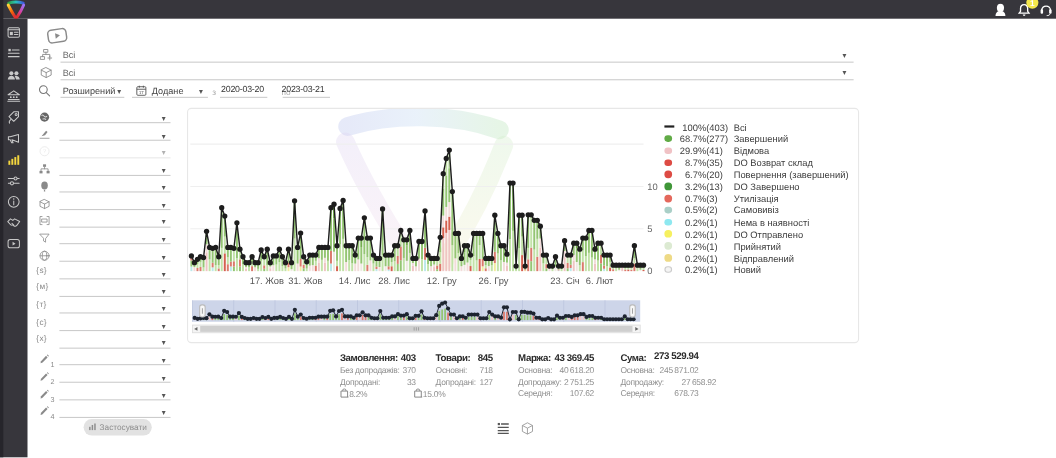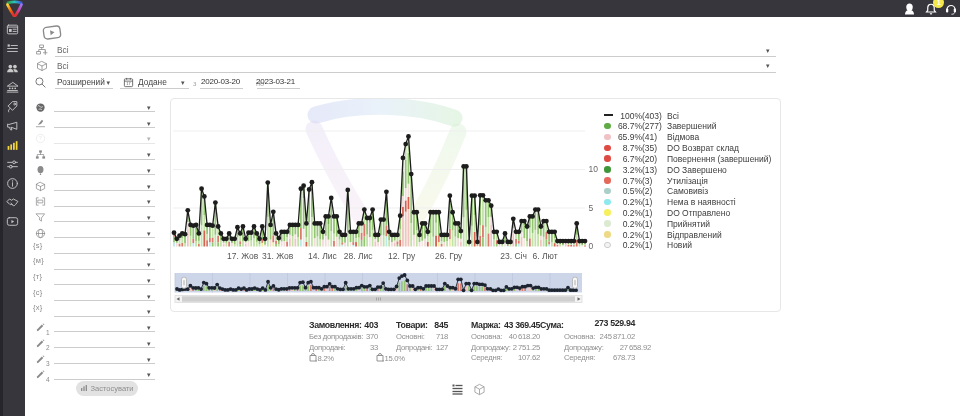--- a/index.html
+++ b/index.html
@@ -1206,21 +1206,21 @@
       <rect x="11.0" y="197.3" width="393.0" height="5.4" fill="#cfcfcf"></rect>
       <path d="M 8.5 198.3 l -3 1.7 l 3 1.7 z" fill="#666"></path>
       <path d="M 406.5 198.3 l 3 1.7 l -3 1.7 z" fill="#666"></path>
       <line x1="205.5" y1="198.5" x2="205.5" y2="201.5" stroke="#9a9a9a" stroke-width="0.8"></line>
       <line x1="207.5" y1="198.5" x2="207.5" y2="201.5" stroke="#9a9a9a" stroke-width="0.8"></line>
       <line x1="209.5" y1="198.5" x2="209.5" y2="201.5" stroke="#9a9a9a" stroke-width="0.8"></line>
 </svg>
 </div>
 <div class="lrow" style="top:110.6px"><span class="lmark"><span style="display:inline-block;width:9px;height:2.4px;background:#222;vertical-align:2.4px"></span></span><span class="lpct">100%</span><span class="lcnt">(403)</span><span class="llab">Всі</span></div>
 <div class="lrow" style="top:121.4px"><span class="lmark"><span style="display:inline-block;width:6.6px;height:6.6px;border-radius:50%;background:#61ab46;"></span></span><span class="lpct">68.7%</span><span class="lcnt">(277)</span><span class="llab">Завершений</span></div>
-<div class="lrow" style="top:132.2px"><span class="lmark"><span style="display:inline-block;width:6.6px;height:6.6px;border-radius:50%;background:#f0c2c5;"></span></span><span class="lpct">65.9%</span><span class="lcnt">(41)</span><span class="llab">Відмова</span></div>
+<div class="lrow" style="top:132.2px"><span class="lmark"><span style="display:inline-block;width:6.6px;height:6.6px;border-radius:50%;background:#f0c2c5;"></span></span><span class="lpct">29.9%</span><span class="lcnt">(41)</span><span class="llab">Відмова</span></div>
 <div class="lrow" style="top:143.1px"><span class="lmark"><span style="display:inline-block;width:6.6px;height:6.6px;border-radius:50%;background:#dd4b44;"></span></span><span class="lpct">8.7%</span><span class="lcnt">(35)</span><span class="llab">DO Возврат склад</span></div>
 <div class="lrow" style="top:153.9px"><span class="lmark"><span style="display:inline-block;width:6.6px;height:6.6px;border-radius:50%;background:#dd4b44;"></span></span><span class="lpct">6.7%</span><span class="lcnt">(20)</span><span class="llab">Повернення (завершений)</span></div>
 <div class="lrow" style="top:164.7px"><span class="lmark"><span style="display:inline-block;width:6.6px;height:6.6px;border-radius:50%;background:#3f9638;"></span></span><span class="lpct">3.2%</span><span class="lcnt">(13)</span><span class="llab">DO Завершено</span></div>
 <div class="lrow" style="top:175.5px"><span class="lmark"><span style="display:inline-block;width:6.6px;height:6.6px;border-radius:50%;background:#e4685c;"></span></span><span class="lpct">0.7%</span><span class="lcnt">(3)</span><span class="llab">Утилізація</span></div>
 <div class="lrow" style="top:186.3px"><span class="lmark"><span style="display:inline-block;width:6.6px;height:6.6px;border-radius:50%;background:#aacfc7;"></span></span><span class="lpct">0.5%</span><span class="lcnt">(2)</span><span class="llab">Самовивіз</span></div>
 <div class="lrow" style="top:197.2px"><span class="lmark"><span style="display:inline-block;width:6.6px;height:6.6px;border-radius:50%;background:#8ee8f0;"></span></span><span class="lpct">0.2%</span><span class="lcnt">(1)</span><span class="llab">Нема в наявності</span></div>
 <div class="lrow" style="top:208.0px"><span class="lmark"><span style="display:inline-block;width:6.6px;height:6.6px;border-radius:50%;background:#f6f05f;"></span></span><span class="lpct">0.2%</span><span class="lcnt">(1)</span><span class="llab">DO Отправлено</span></div>
 <div class="lrow" style="top:218.8px"><span class="lmark"><span style="display:inline-block;width:6.6px;height:6.6px;border-radius:50%;background:#dcead2;"></span></span><span class="lpct">0.2%</span><span class="lcnt">(1)</span><span class="llab">Прийнятий</span></div>
 <div class="lrow" style="top:229.6px"><span class="lmark"><span style="display:inline-block;width:6.6px;height:6.6px;border-radius:50%;background:#eeda86;"></span></span><span class="lpct">0.2%</span><span class="lcnt">(1)</span><span class="llab">Відправлений</span></div>
 <div class="lrow" style="top:240.4px"><span class="lmark"><span style="display:inline-block;width:6.6px;height:6.6px;border-radius:50%;background:#f4f4f4;border:1px solid #ccc;"></span></span><span class="lpct">0.2%</span><span class="lcnt">(1)</span><span class="llab">Новий</span></div>
@@ -1246,21 +1246,21 @@
       <text x="13" y="17" font-size="7" fill="#888">x</text>
     </svg> 15.0%</div>
 <div class="sh" style="left:471px;top:319.5px">Маржа:</div>
 <div class="sh shv" style="left:420px;top:319.5px;width:120px">43 369.45</div>
 <div class="ss" style="left:471px;top:332.0px">Основна:</div>
 <div class="ss ssv" style="left:420px;top:332.0px;width:120px">40 618.20</div>
 <div class="ss" style="left:471px;top:342.6px">Допродажу:</div>
 <div class="ss ssv" style="left:420px;top:342.6px;width:120px">2 751.25</div>
 <div class="ss" style="left:471px;top:353.2px">Середня:</div>
 <div class="ss ssv" style="left:420px;top:353.2px;width:120px">107.62</div>
-<div class="sh" style="left:540px;top:319.5px">Сума:</div>
+<div class="sh" style="left:564px;top:319.5px">Сума:</div>
 <div class="sh shv" style="left:515px;top:318px;width:120px">273 529.94</div>
 <div class="ss" style="left:564px;top:332.0px">Основна:</div>
 <div class="ss ssv" style="left:515px;top:332.0px;width:120px">245 871.02</div>
 <div class="ss" style="left:564px;top:342.6px">Допродажу:</div>
 <div class="ss ssv" style="left:515px;top:342.6px;width:136px">27 658.92</div>
 <div class="ss" style="left:564px;top:353.2px">Середня:</div>
 <div class="ss ssv" style="left:515px;top:353.2px;width:120px">678.73</div>
 
 <svg width="13" height="12" viewBox="0 0 24 24" style="position:absolute;left:451px;top:383px">
     <rect x="2" y="3" width="4" height="4" fill="#555"></rect>

